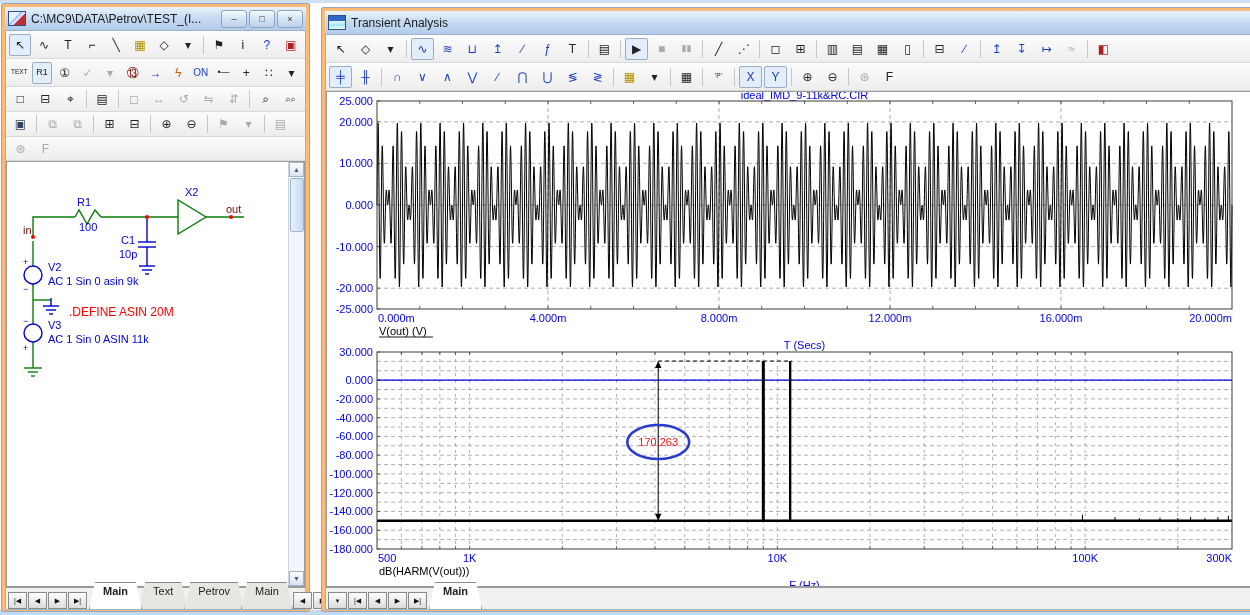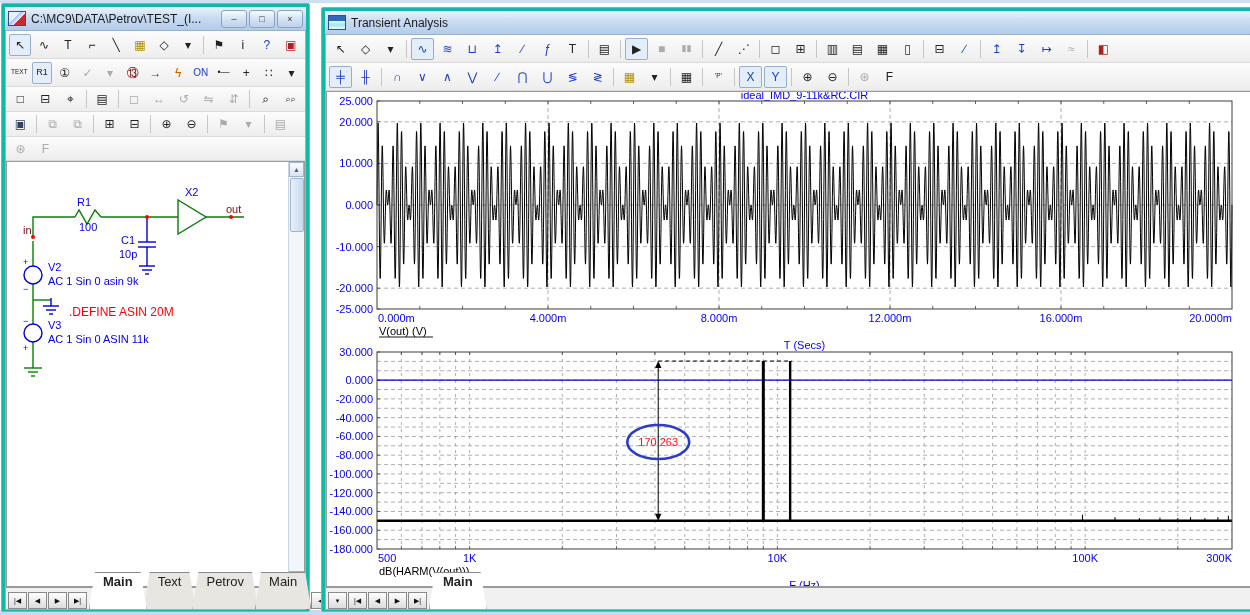--- a/index.html
+++ b/index.html
@@ -1,20 +1,20 @@
 <!DOCTYPE html>
 <html><head>
 <meta charset="utf-8">
 <style>
   html,body{margin:0;padding:0;width:1250px;height:615px;background:#ffffff;
     font-family:"Liberation Sans","DejaVu Sans",sans-serif;overflow:hidden;position:relative;}
   .deskstrip-top{position:absolute;left:0;top:0;width:1250px;height:3px;background:#cfe0f3;}
   .deskstrip-bottom{position:absolute;left:0;top:610px;width:1250px;height:5px;background:#c6d9ef;}
 
-  .win{position:absolute;background:#14b8a6;border:1px solid #8fa8c8;border-radius:2px;padding:3px;box-sizing:border-box;}
+  .win{position:absolute;background:#fdba74;border:1px solid #8fa8c8;border-radius:2px;padding:3px;box-sizing:border-box;}
   .titlebar{height:23px;display:flex;align-items:center;gap:5px;padding:0 3px;
     background:linear-gradient(#eaf3fc,#c9dcf2 45%,#b3cceb);font-size:12px;color:#1a1a1a;}
   .title-text{white-space:nowrap;overflow:hidden;}
   .wctrls{margin-left:auto;display:flex;gap:2px;}
   .wbtn{width:28px;height:16px;border:1px solid #89a3c3;border-radius:3px;display:flex;align-items:center;justify-content:center;
     font-size:9px;color:#333;background:linear-gradient(#f6fafe,#d7e5f5 45%,#bcd1ea);}
   .wbtn.small{width:24px;}
   .wbtn.close-red{background:linear-gradient(#eda89b,#d5634e 40%,#bb3a28);color:#fff;border-color:#992f1d;font-weight:bold;}
   .client{background:#f2f2f2;border:1px solid #9ab0cc;}
 
@@ -22,21 +22,21 @@
     padding:1px 2px;height:25px;}
   .tbtn{width:21px;height:20px;display:inline-flex;align-items:center;justify-content:center;font-size:12px;color:#222;
     border:1px solid transparent;margin:0 1px;line-height:1;}
   .tbtn.on{border:1px solid #97aecb;background:#e4eefb;border-radius:2px;}
   .tbtn.off{color:#ababab;}
   .tsep{width:1px;height:18px;background:#c6c6c6;margin:0 3px;display:inline-block;}
 
   .tabstrip{display:flex;align-items:flex-end;height:20px;background:#f1f1f1;border-top:1px solid #9a9a9a;padding:1px 2px 0;}
   .navbtn{width:17px;height:15px;border:1px solid #8a8a8a;background:linear-gradient(#fefefe,#dcdcdc);
     font-size:7px;display:inline-flex;align-items:center;justify-content:center;margin-right:1px;color:#111;}
-  .tab{font-size:13px;color:#222;padding:1px 13px 20px;background:#e8e6e0;border:1px solid #8a8a8a;border-bottom:none;
+  .tab{font-size:11px;color:#222;padding:1px 13px 10px;background:#e8e6e0;border:1px solid #8a8a8a;border-bottom:none;
     clip-path:polygon(6px 0,calc(100% - 6px) 0,100% 100%,0 100%);margin-left:-3px;height:15px;line-height:15px;margin-top:44px;}
   .tab.active{background:#ffffff;font-weight:bold;z-index:3;position:relative;}
   .tabspacer{flex:1;}
 
   .schem-area{position:relative;background:#ffffff;border:1px solid #9a9a9a;overflow:hidden;}
   .vscroll{position:absolute;right:0;top:0;bottom:0;width:15px;background:#f2f6fb;border-left:1px solid #c9d4e2;}
   .sbtn{position:absolute;left:0;width:15px;height:15px;border:1px solid #9fb4cf;background:linear-gradient(#fdfdfd,#d9e4f2);
     font-size:7px;display:flex;align-items:center;justify-content:center;color:#47618a;box-sizing:border-box;}
   .sthumb{position:absolute;left:1px;width:12px;height:52px;top:16px;border:1px solid #9fb4cf;border-radius:2px;
     background:linear-gradient(90deg,#e8f0fa,#c7d8ee);}

